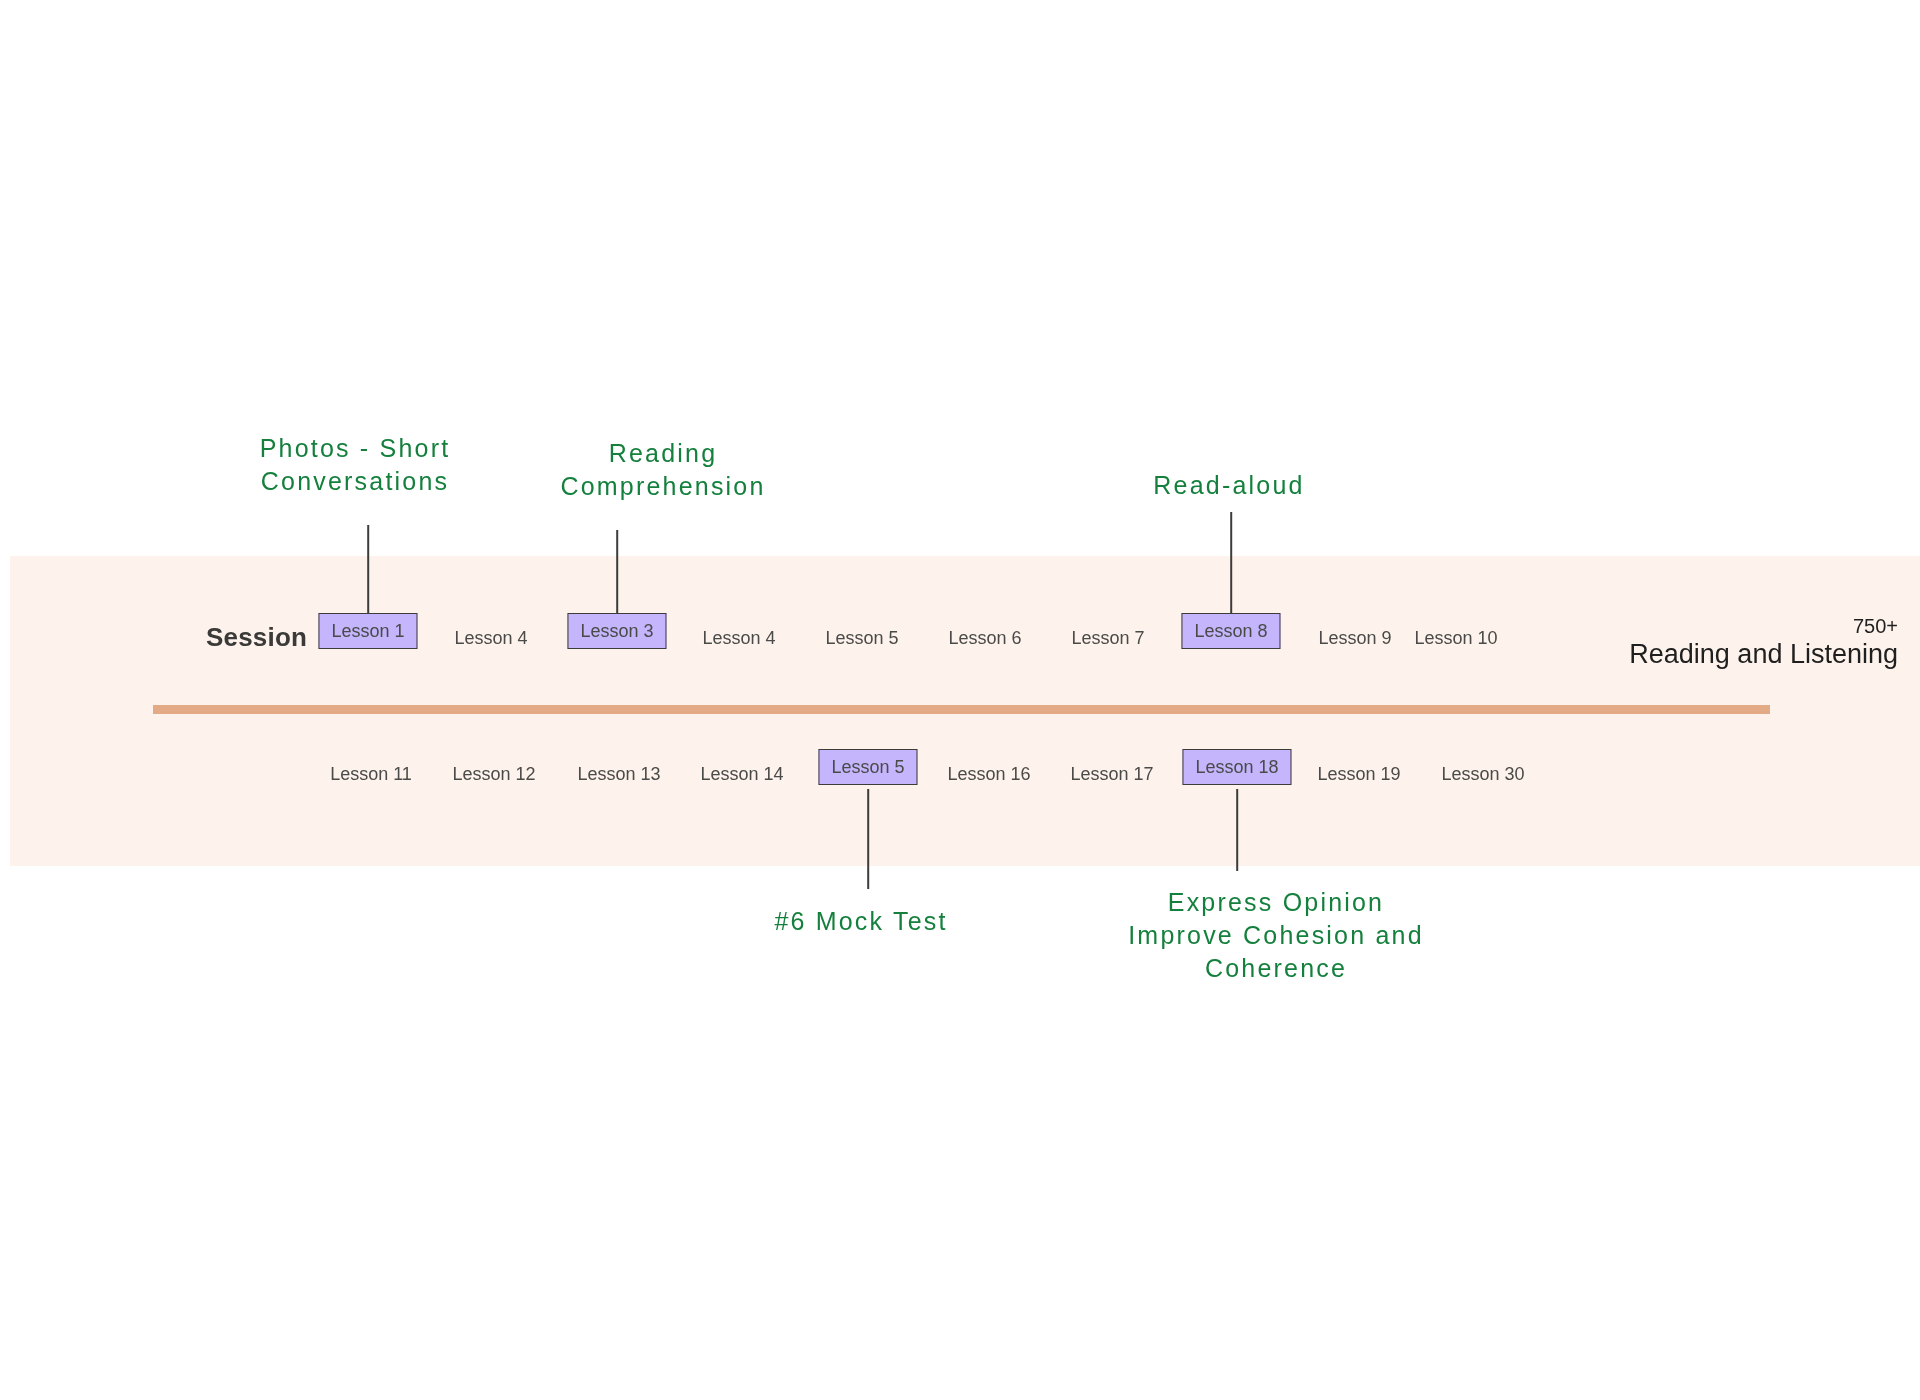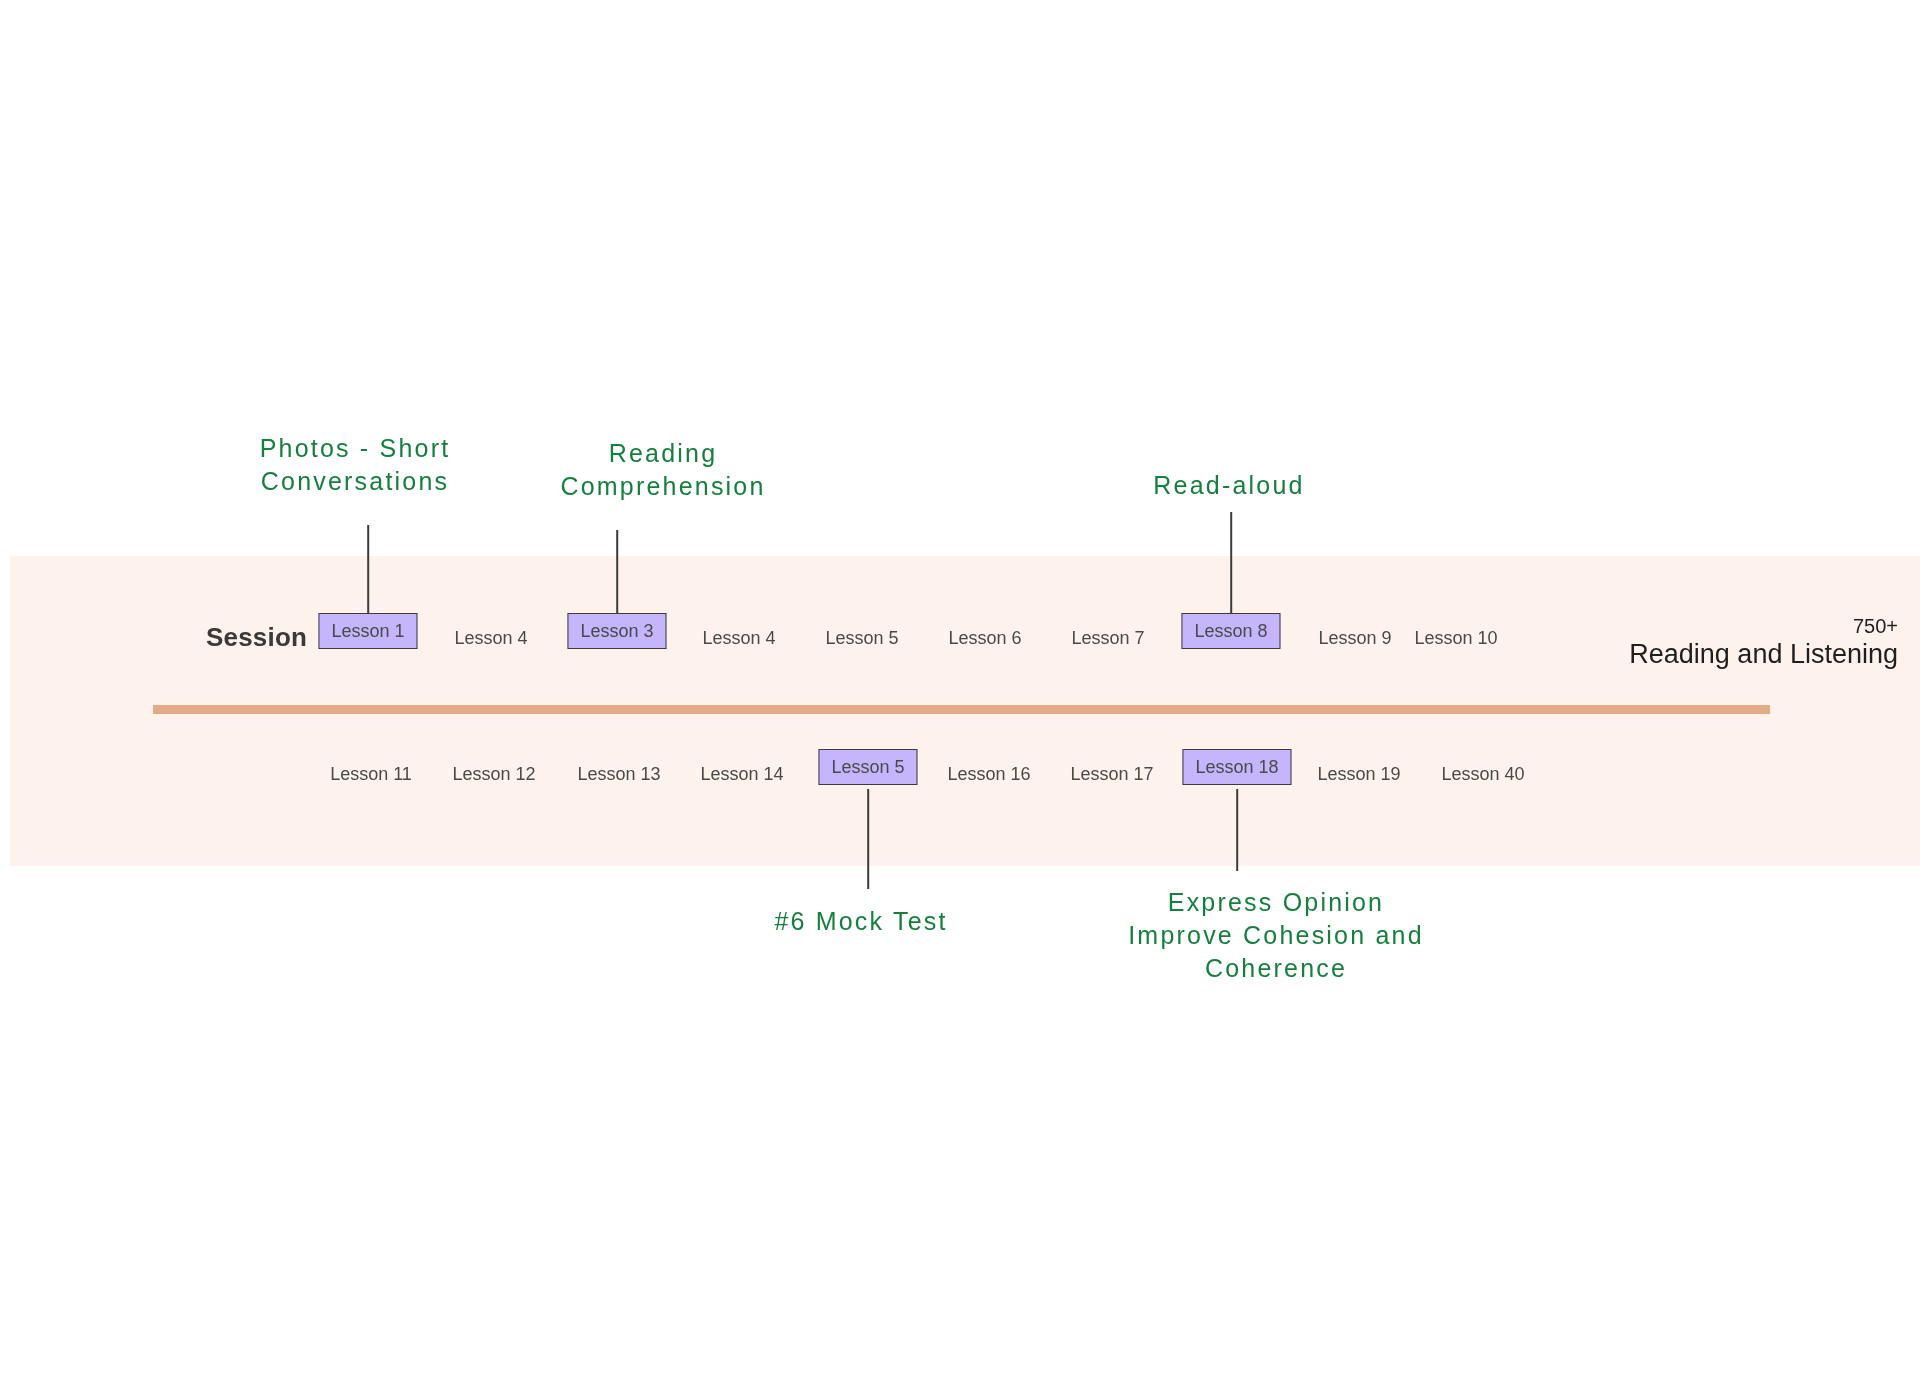--- a/index.html
+++ b/index.html
@@ -133,21 +133,21 @@
       <div class="lesson" style="left: 1456px;">Lesson 10</div>
       <div class="lesson row2" style="left: 371px;">Lesson 11</div>
       <div class="lesson row2" style="left: 494px;">Lesson 12</div>
       <div class="lesson row2" style="left: 619px;">Lesson 13</div>
       <div class="lesson row2" style="left: 742px;">Lesson 14</div>
       <div class="lesson row2 boxed" style="left: 868px;">Lesson 5</div>
       <div class="lesson row2" style="left: 989px;">Lesson 16</div>
       <div class="lesson row2" style="left: 1112px;">Lesson 17</div>
       <div class="lesson row2 boxed" style="left: 1237px;">Lesson 18</div>
       <div class="lesson row2" style="left: 1359px;">Lesson 19</div>
-      <div class="lesson row2" style="left: 1483px;">Lesson 40</div>
+      <div class="lesson row2" style="left: 1483px;">Lesson 30</div>
     </div>
   <div id="stems-layer">
       <div class="stem" style="left: 368px; top: 525px; height: 88px;"></div>
       <div class="stem" style="left: 617px; top: 530px; height: 83px;"></div>
       <div class="stem" style="left: 1231px; top: 512px; height: 101px;"></div>
       <div class="stem" style="left: 868px; top: 789px; height: 100px;"></div>
       <div class="stem" style="left: 1237px; top: 789px; height: 82px;"></div>
     </div>
   <div id="callouts-layer">
       <div class="callout" style="left: 355px; top: 432px;">Photos - Short

